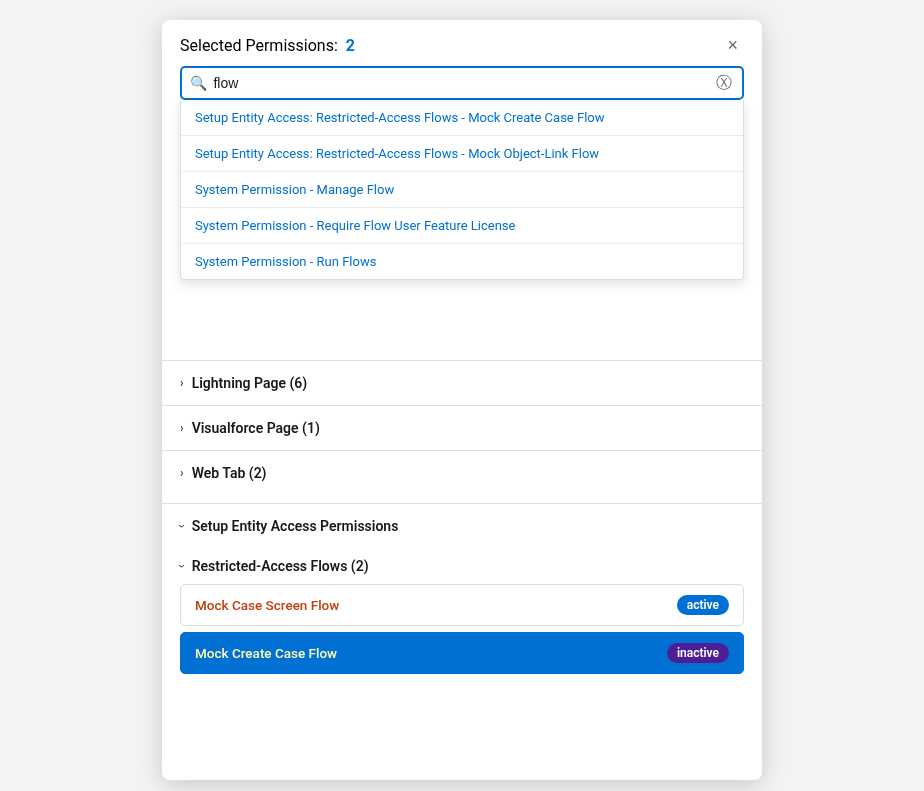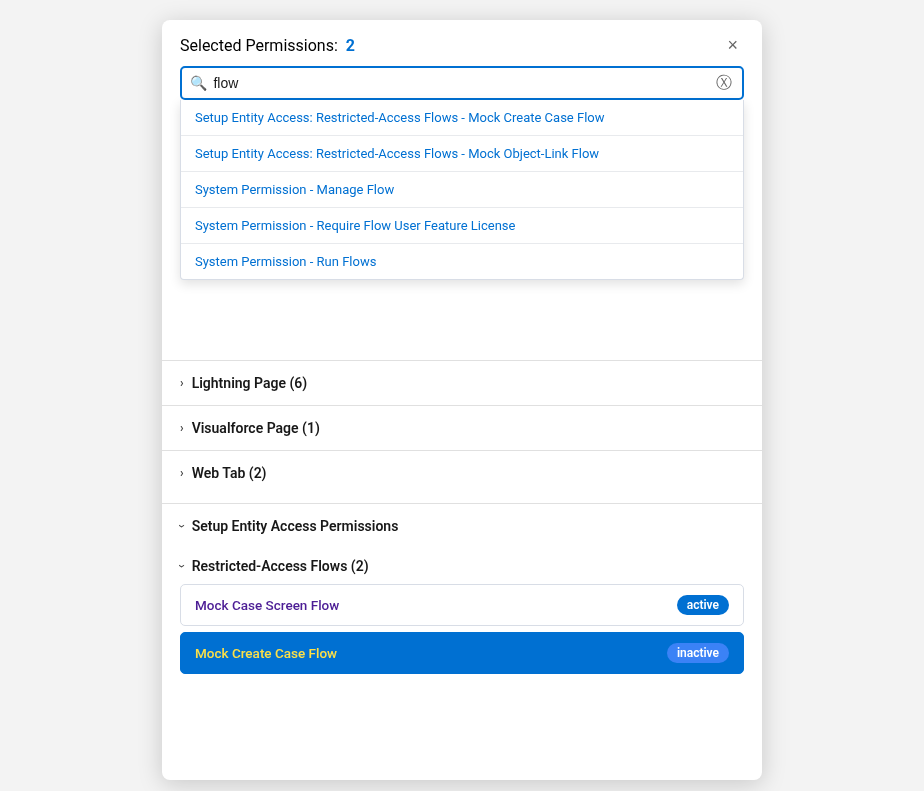--- a/index.html
+++ b/index.html
@@ -153,43 +153,43 @@
       cursor: pointer;
       background: #fff;
     }
     .permission-item.selected {
       background: #0070d2;
       border-color: #0070d2;
       color: #fff;
     }
     .permission-item .item-name {
       font-weight: 500;
-      color: #4c1d95;
+      color: #c2410c;
     }
     .permission-item.selected .item-name {
-      color: #fde047;
+      color: #fef9c3;
     }
     .badge {
       display: inline-block;
       padding: 3px 10px;
       border-radius: 12px;
       font-size: 12px;
       font-weight: 600;
       margin-left: 10px;
     }
     .badge-active {
       background: #0070d2;
       color: #fff;
     }
     .badge-inactive {
       background: #c9c9c9;
       color: #444;
     }
     .permission-item.selected .badge-inactive {
-      background: #3b82f6;
+      background: #4c1d95;
       color: #fff;
     }
   </style>
 </head>
 <body>
 
 <div class="modal">
 
   <div class="modal-header">
     <span>

